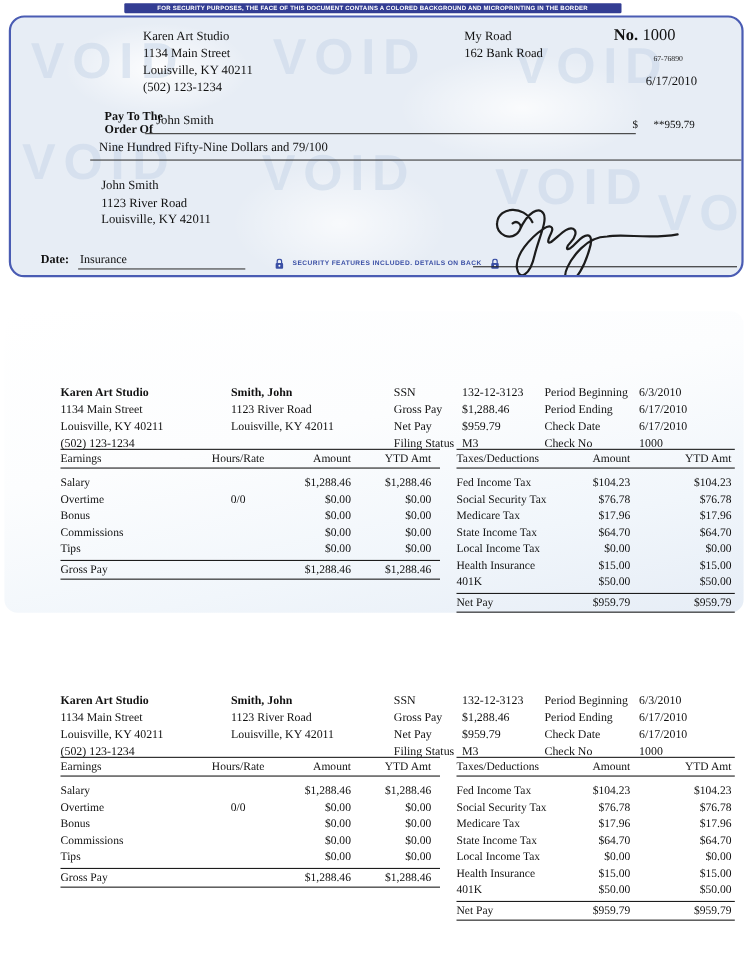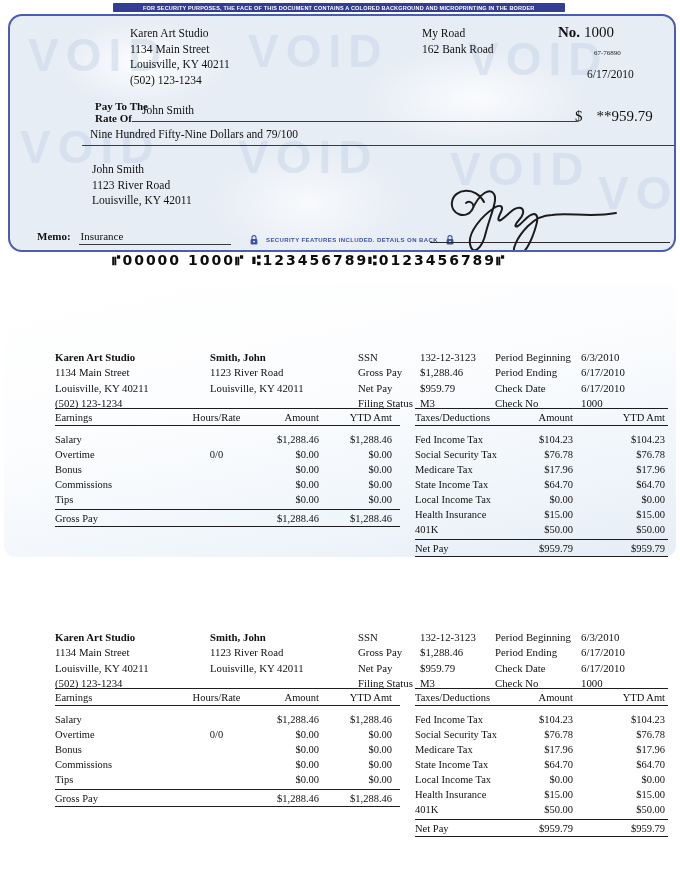--- a/index.html
+++ b/index.html
@@ -25,21 +25,21 @@
         font-size:46px;letter-spacing:7px;color:#c9d7e9;opacity:.55;user-select:none;}
   .chk-company{position:absolute;left:120px;top:10px;font-size:11.5px;line-height:15.5px;}
   .chk-bank{position:absolute;left:412px;top:10px;font-size:11.5px;line-height:15.5px;}
   .chk-no{position:absolute;left:548px;top:8px;font-size:15px;text-align:center;}
   .chk-no b{margin-right:4px;}
   .chk-fraction{position:absolute;left:584px;top:33px;font-size:7px;color:#222;}
   .chk-date{position:absolute;left:577px;top:52px;font-size:11.5px;}
   .payto{position:absolute;left:85px;top:85px;font-size:11px;font-weight:bold;line-height:11.5px;}
   .payee-line{position:absolute;left:122px;top:88px;width:436px;height:17px;
               border-bottom:1px solid #3b3b3b;font-size:11.5px;padding-left:10px;}
-  .amt{position:absolute;left:565px;top:92px;font-size:15px;}
+  .amt{position:absolute;left:565px;top:92px;font-size:10px;}
   .amt .cur{margin-right:14px;}
   .words-line{position:absolute;left:72px;top:112px;width:594px;height:17px;
               border-bottom:1px solid #3b3b3b;font-size:11.5px;padding-left:8px;}
   .payee-addr{position:absolute;left:82px;top:146px;font-size:11.5px;line-height:15.5px;}
   .memo{position:absolute;left:27px;top:214px;height:15px;font-size:11px;display:flex;}
   .memo .lbl{font-weight:bold;margin-right:8px;}
   .memo .val{width:150px;border-bottom:1px solid #3b3b3b;font-size:11px;padding-left:2px;}
   .sec-row{position:absolute;left:240px;top:219px;display:flex;align-items:center;gap:8px;}
   .sec-row .sec-txt{font-family:"Liberation Sans",sans-serif;font-weight:bold;font-size:6px;
                     letter-spacing:.4px;color:#3a4fa5;white-space:nowrap;}
@@ -121,38 +121,38 @@
     </div>
 
     <div class="chk-no">
       <b>No.</b><span>1000</span>
     </div>
     <div class="chk-fraction">67-76890</div>
     <div class="chk-date">6/17/2010</div>
 
     <div class="payto">
       <div>Pay To The</div>
-      <div>Rate Of</div>
+      <div>Order Of</div>
     </div>
     <div class="payee-line">John Smith</div>
 
     <div class="amt">
       <span class="cur">$</span><span>**959.79</span>
     </div>
 
     <div class="words-line">Nine Hundred Fifty-Nine Dollars and 79/100</div>
 
     <div class="payee-addr">
       <div>John Smith</div>
       <div>1123 River Road</div>
       <div>Louisville, KY 42011</div>
     </div>
 
     <div class="memo">
-      <span class="lbl">Memo:</span>
+      <span class="lbl">Date:</span>
       <span class="val">Insurance</span>
     </div>
 
     <div class="sec-row">
       <svg width="8" height="10" viewBox="0 0 8 10">
         <path d="M2 4 V2.6 A2 2 0 0 1 6 2.6 V4" fill="none" stroke="#3a4fa5" stroke-width="1.1"></path>
         <rect x="0.6" y="4" width="6.8" height="5.4" rx="1" fill="#3a4fa5"></rect>
         <circle cx="4" cy="6.6" r="0.9" fill="#ffffff"></circle>
       </svg>
       <span class="sec-txt">SECURITY FEATURES INCLUDED. DETAILS ON BACK</span>
@@ -167,21 +167,20 @@
     <svg class="sig" width="200" height="92" viewBox="0 0 200 92">
       <path d="M46,28 C38,12 16,14 14,28 C12,40 28,46 34,36 C38,30 32,26 28,29
                M34,36 C42,18 52,14 56,20 C60,26 52,42 48,58 C44,76 34,82 32,70
                C30,58 44,42 56,34 C62,30 66,32 63,38 C60,44 59,48 63,46
                C71,40 77,32 83,34 C87,36 85,42 81,46 C77,50 76,54 80,52
                C86,48 90,40 96,40 C100,40 100,46 98,52 C94,66 86,84 78,80
                C72,77 80,62 90,52 C98,44 106,41 114,41 C130,38 152,44 178,39" fill="none" stroke="#1c1c1c" stroke-width="2" stroke-linecap="round"></path>
     </svg>
   </div>
 
-  <div class="micr">⑈00000 1000⑈ ⑆123456789⑆0123456789⑈</div>
 
   <div class="stub-panel"></div>
 
   <div class="stub stub-1">
     <div class="stub-head">
       <div class="hcol hcol-employer">
         <div class="nm">Karen Art Studio</div>
         <div>1134 Main Street</div>
         <div>Louisville, KY 40211</div>
         <div>(502) 123-1234</div>

